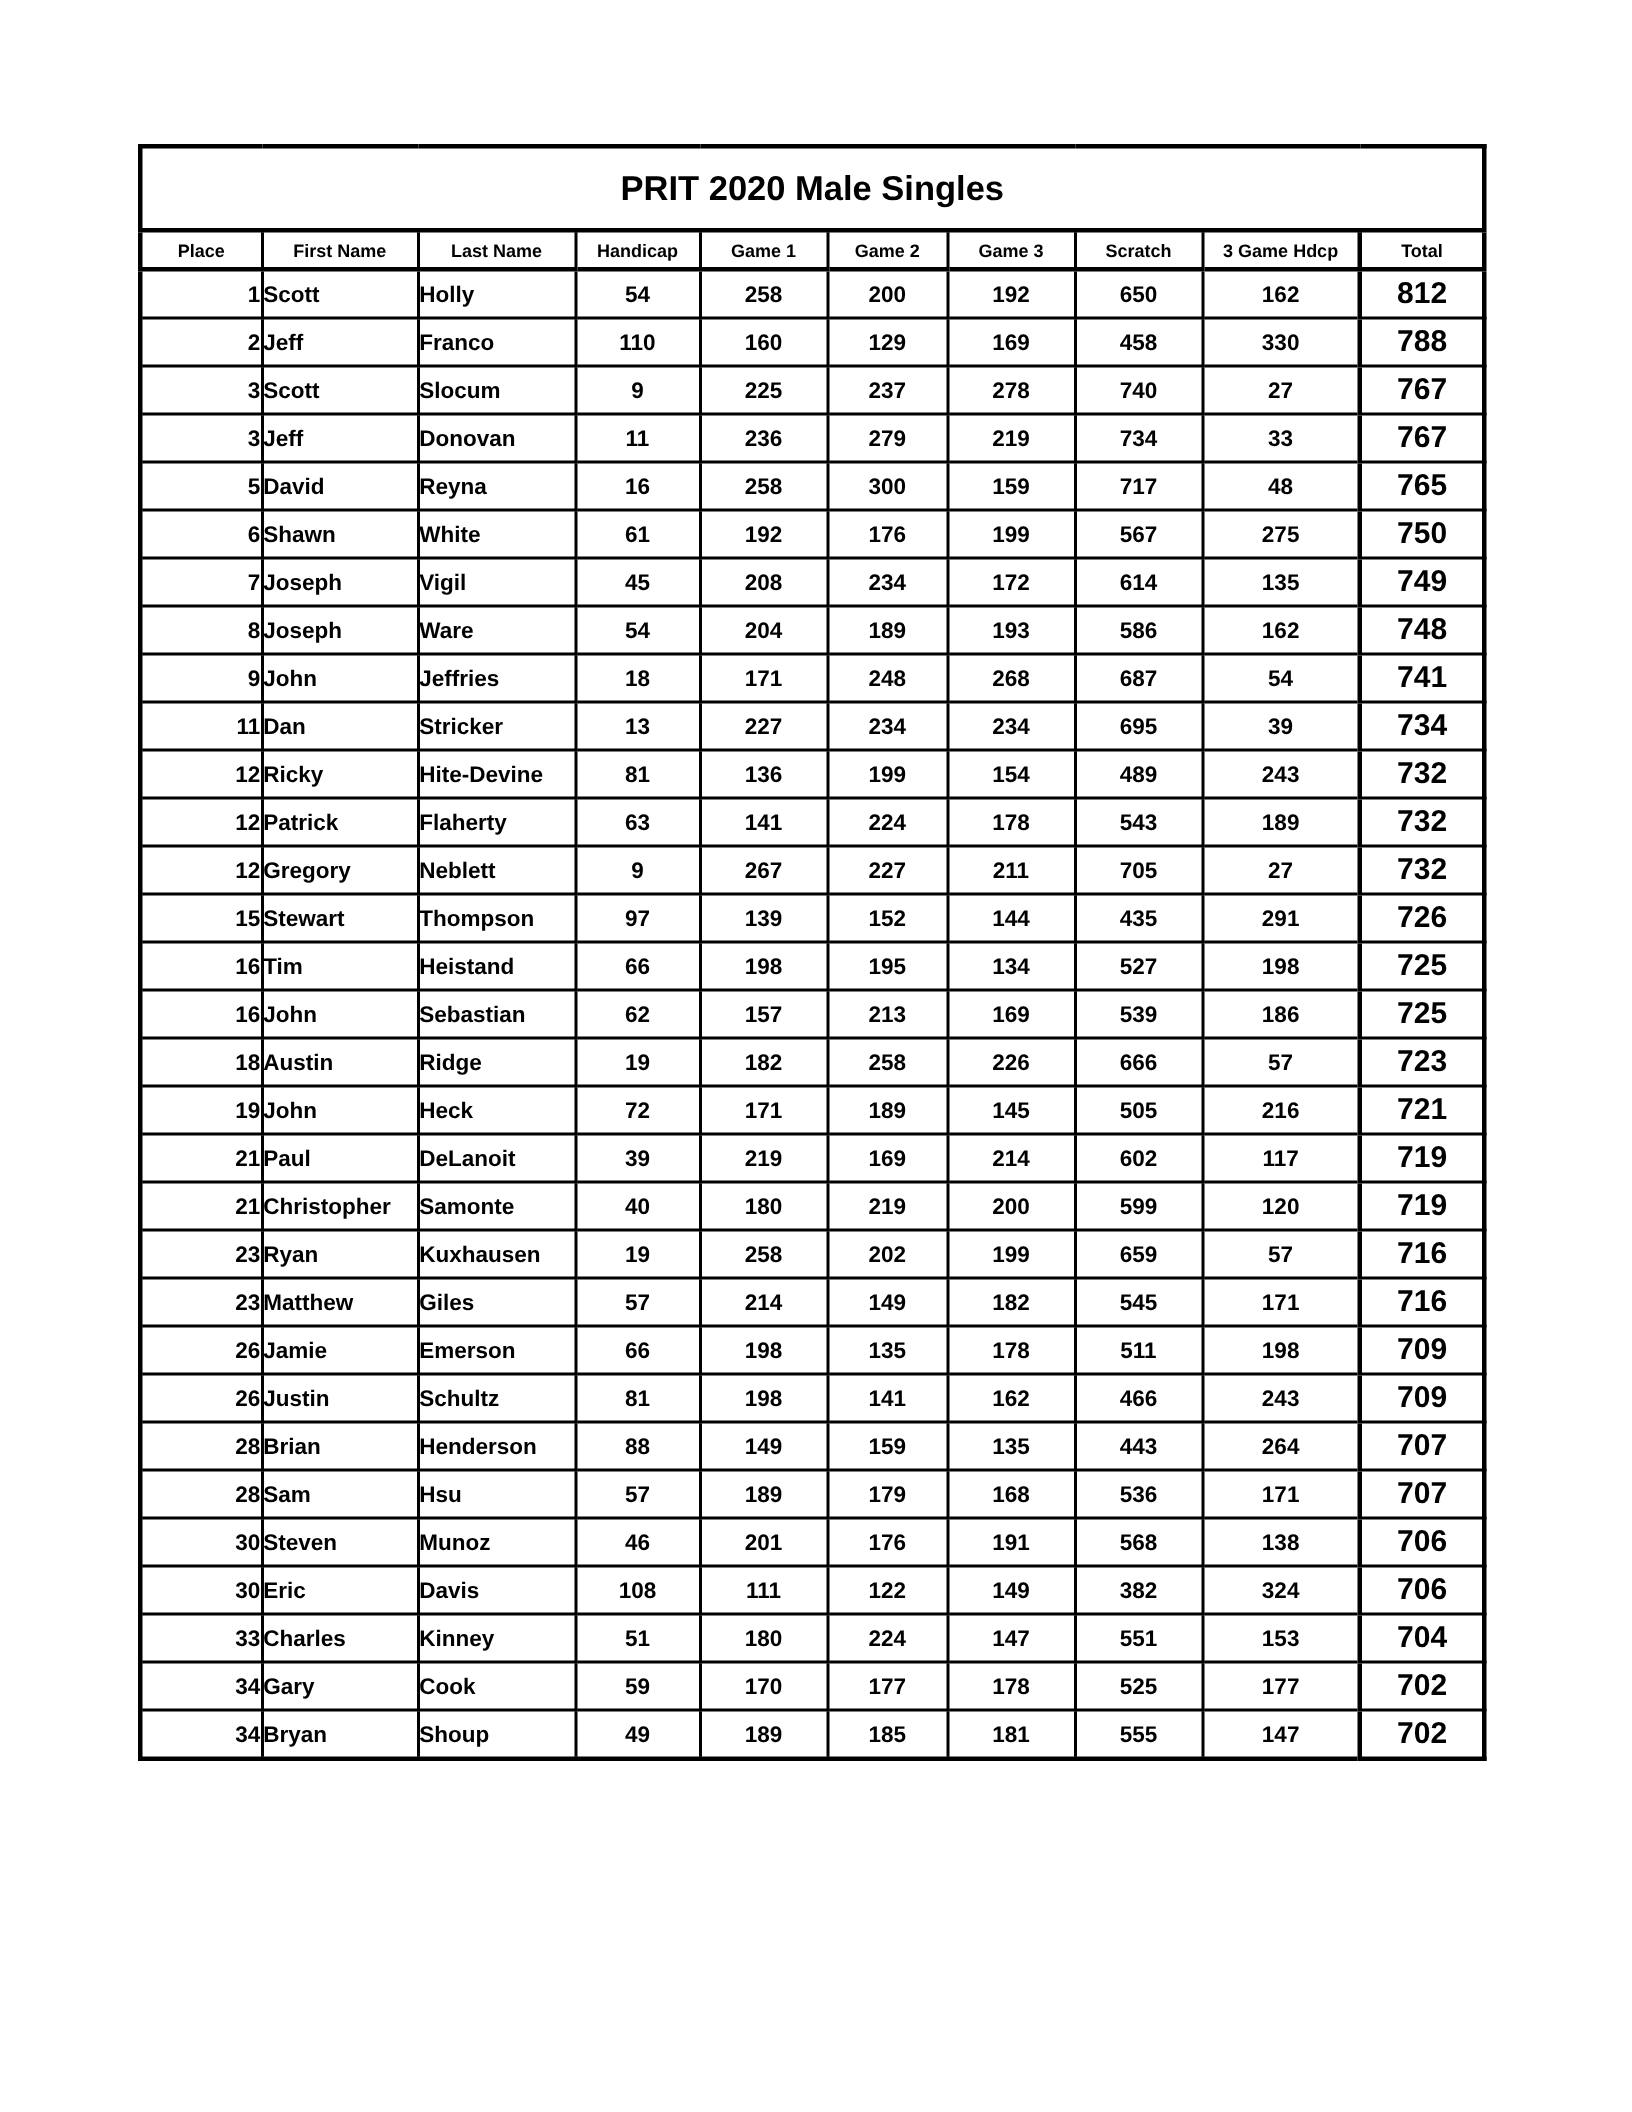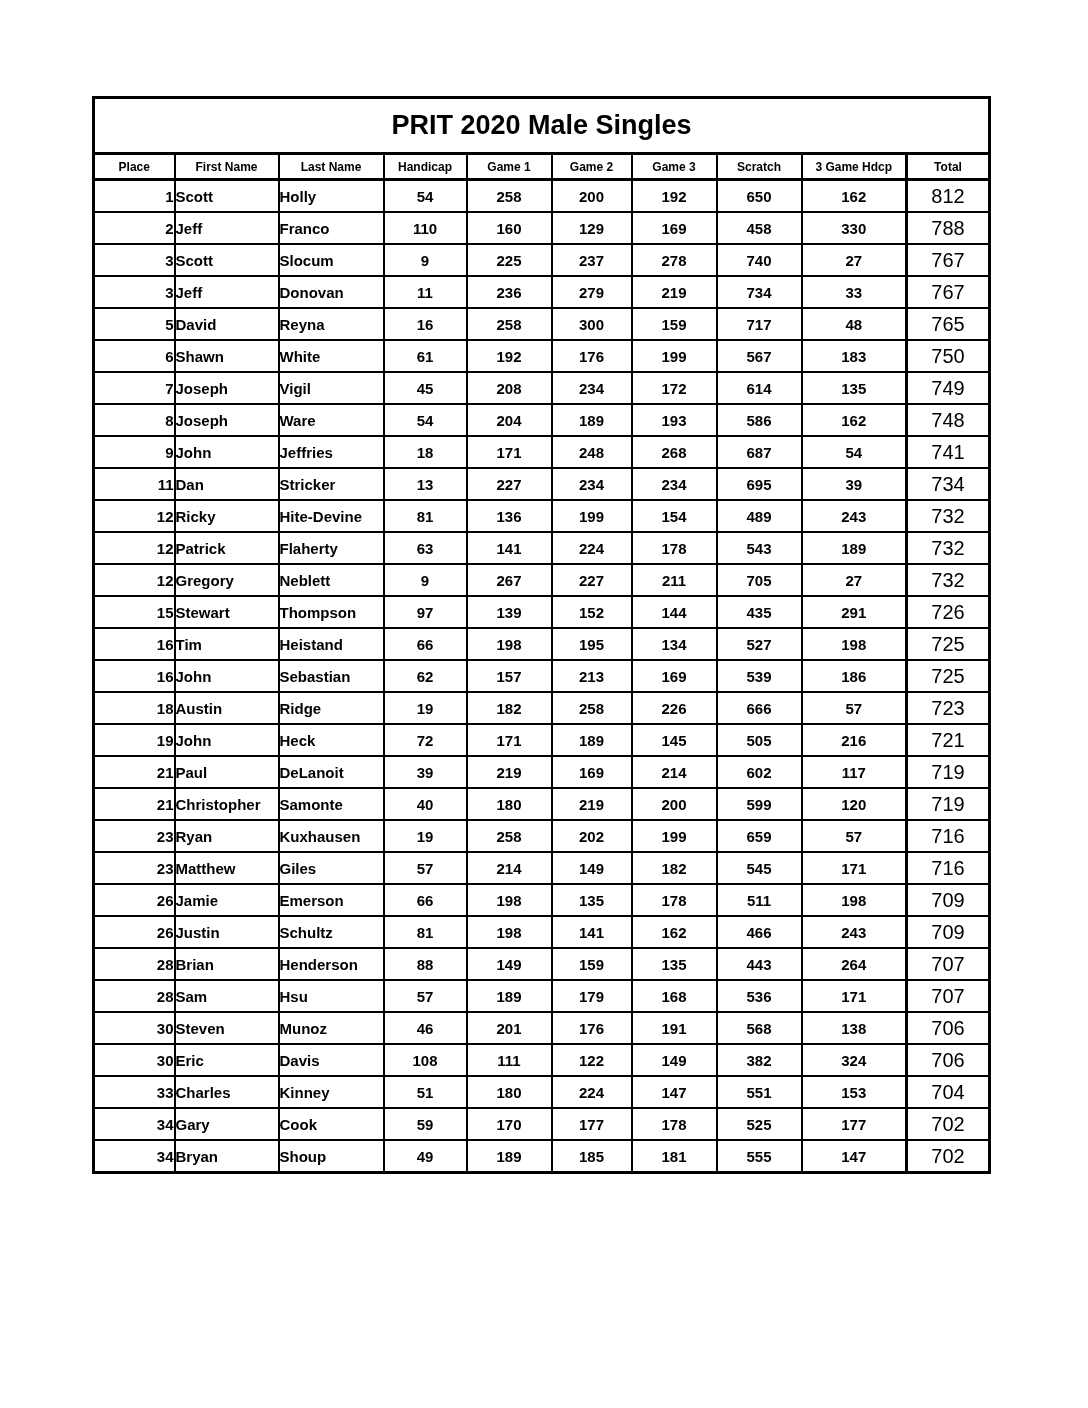--- a/index.html
+++ b/index.html
@@ -25,21 +25,21 @@
     border: 3px solid #000000;
   }
   table.results th, table.results td {
     border: 2px solid #000000;
     overflow: hidden;
     white-space: nowrap;
     padding: 0;
   }
   tr.title-row th {
     height: 53px;
-    font-size: 27px;
+    font-size: 23px;
     font-weight: 700;
     text-align: center;
     vertical-align: middle;
     border-bottom: 3px solid #000000;
   }
   tr.header-row th {
     height: 23px;
     font-size: 12px;
     font-weight: 700;
     text-align: center;
@@ -52,21 +52,21 @@
     font-weight: 600;
     vertical-align: middle;
   }
   
   .c0 { text-align: right; padding-right: 3px; }
   .c1, .c2 { text-align: left; padding-left: 4px; }
   .c3, .c4, .c5, .c6, .c7, .c8 { text-align: center; }
   .c9 {
     text-align: center;
     font-size: 20px;
-    font-weight: 400;
+    font-weight: 700;
     border-left: 3px solid #000000 !important;
   }
   th.c9 {
     border-left: 3px solid #000000 !important;
   }
 </style>
 </head>
 <body>
 
 <div class="page">
@@ -163,21 +163,21 @@
         </tr>
         <tr>
           <td class="c0">6</td>
           <td class="c1">Shawn</td>
           <td class="c2">White</td>
           <td class="c3">61</td>
           <td class="c4">192</td>
           <td class="c5">176</td>
           <td class="c6">199</td>
           <td class="c7">567</td>
-          <td class="c8">183</td>
+          <td class="c8">275</td>
           <td class="c9">750</td>
         </tr>
         <tr>
           <td class="c0">7</td>
           <td class="c1">Joseph</td>
           <td class="c2">Vigil</td>
           <td class="c3">45</td>
           <td class="c4">208</td>
           <td class="c5">234</td>
           <td class="c6">172</td>

